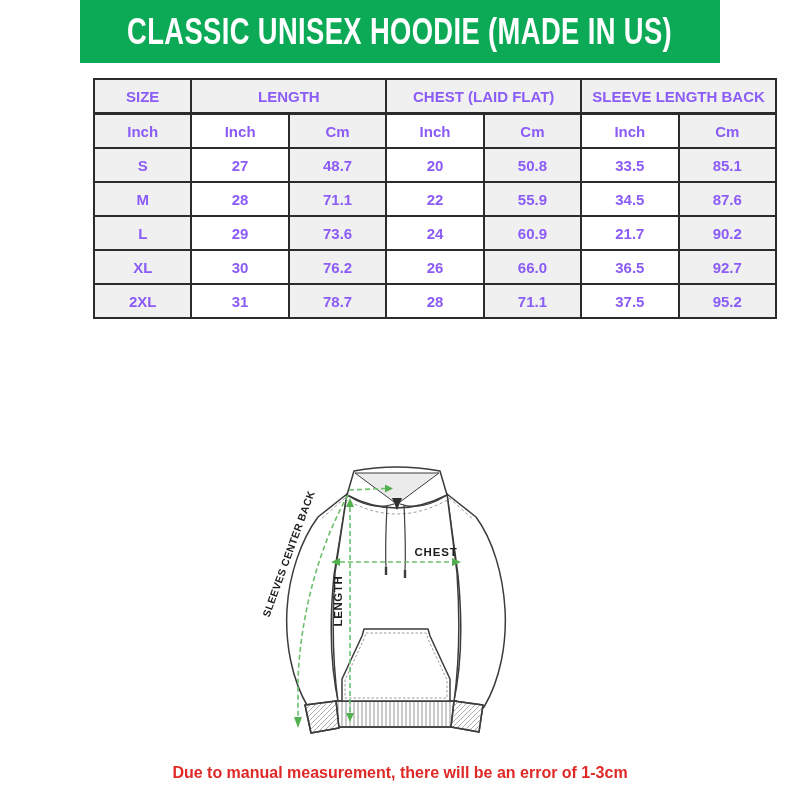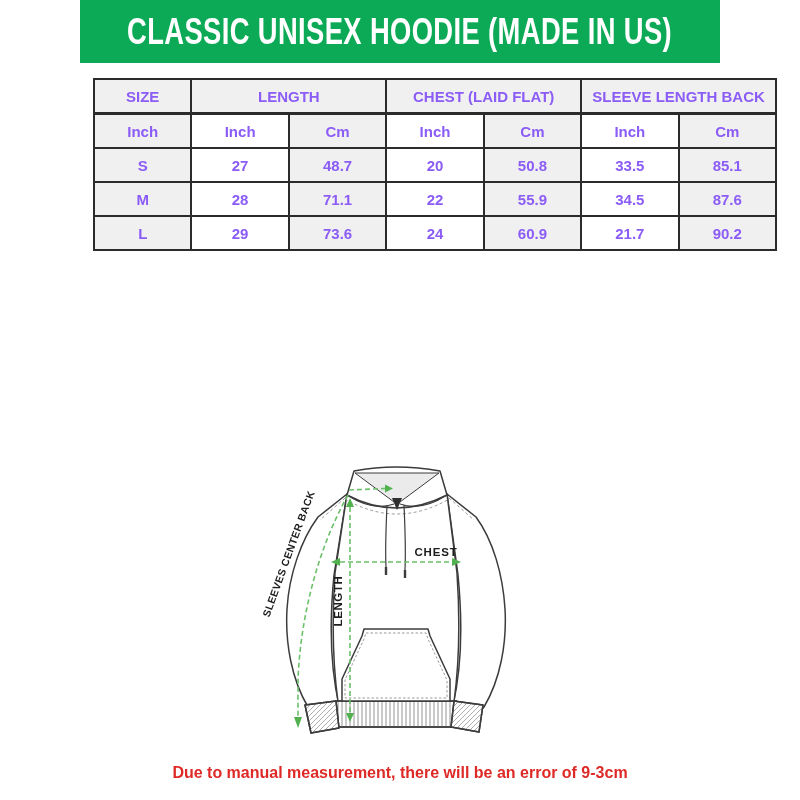--- a/index.html
+++ b/index.html
@@ -87,20 +87,38 @@
           </tr>
           <tr>
             <td class="shade">L</td>
             <td class="plain">29</td>
             <td class="shade">73.6</td>
             <td class="plain">24</td>
             <td class="shade">60.9</td>
             <td class="plain">21.7</td>
             <td class="shade">90.2</td>
           </tr>
+          <tr>
+            <td class="shade">XL</td>
+            <td class="plain">30</td>
+            <td class="shade">76.2</td>
+            <td class="plain">26</td>
+            <td class="shade">66.0</td>
+            <td class="plain">36.5</td>
+            <td class="shade">92.7</td>
+          </tr>
+          <tr>
+            <td class="shade">2XL</td>
+            <td class="plain">31</td>
+            <td class="shade">78.7</td>
+            <td class="plain">28</td>
+            <td class="shade">71.1</td>
+            <td class="plain">37.5</td>
+            <td class="shade">95.2</td>
+          </tr>
         </tbody>
     </table>
   </div>
 
   <svg class="diagram" width="300" height="322" viewBox="0 0 300 322">
     <defs>
       <pattern id="ribV" width="4" height="10" patternUnits="userSpaceOnUse">
         <path d="M2,0 V10" stroke="#8a8a8a" stroke-width="0.9"></path>
       </pattern>
       <pattern id="ribD" width="5" height="5" patternUnits="userSpaceOnUse">
@@ -166,15 +184,15 @@
     </g>
 
     <g>
       <path d="M88,119 L200,119" fill="none" stroke="#6cc06a" stroke-width="1.6" stroke-dasharray="5 3"></path>
       <polygon points="88,115 88,123 79,119" fill="#52b14f"></polygon>
       <polygon points="200,115 200,123 209,119" fill="#52b14f"></polygon>
       <text class="meas-label" x="184" y="113" text-anchor="middle" font-size="11.5" letter-spacing="0.8">CHEST</text>
     </g>
   </svg>
 
-  <div class="footer-note">Due to manual measurement, there will be an error of 9-3cm</div>
+  <div class="footer-note">Due to manual measurement, there will be an error of 1-3cm</div>
 
 </div>
 
 </body></html>

